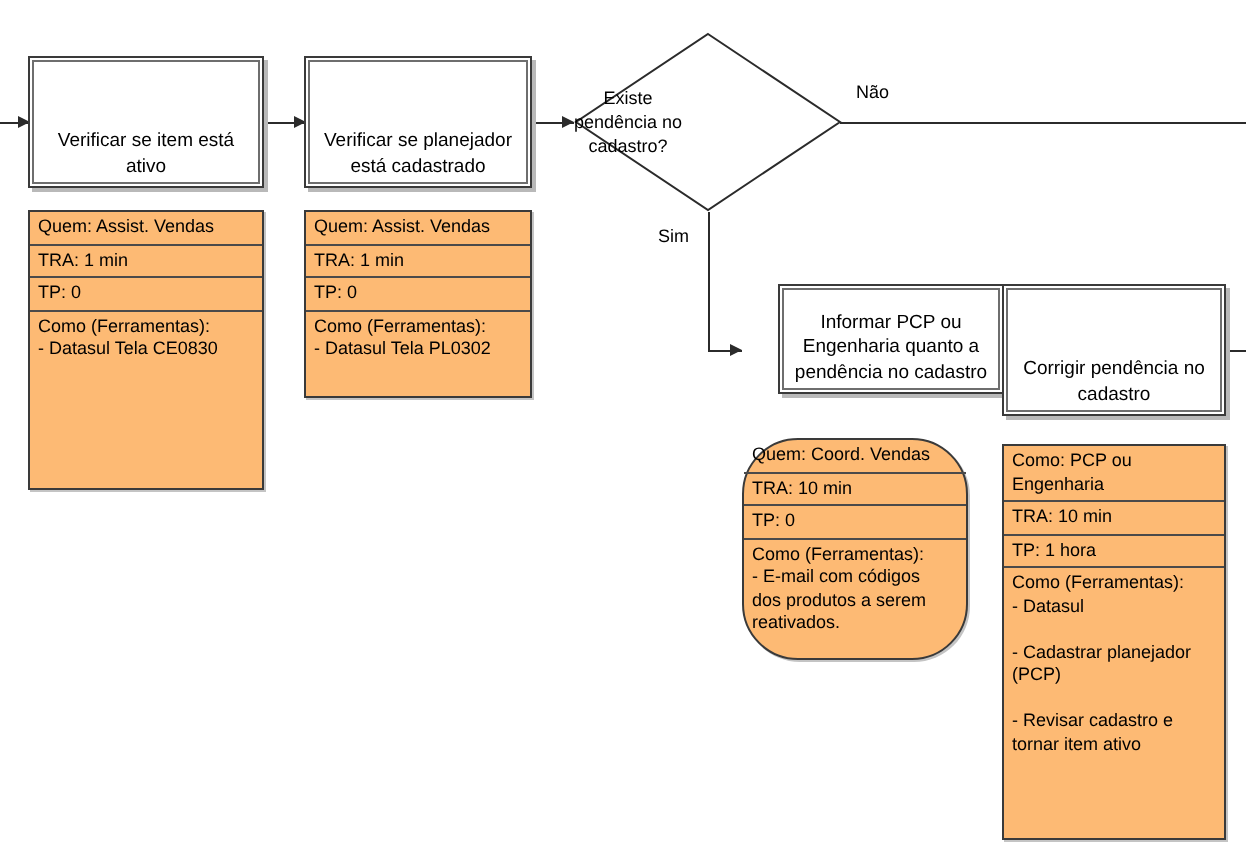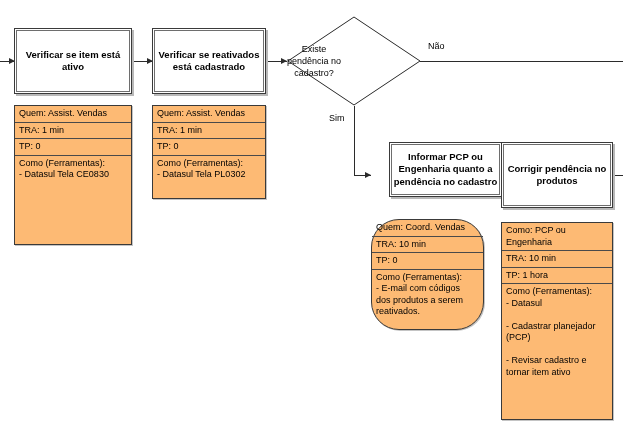--- a/index.html
+++ b/index.html
@@ -18,28 +18,27 @@
 
   
   .process {
     position: absolute;
     box-sizing: border-box;
     background: #ffffff;
     border: 1px solid #3a3a3a;
     box-shadow: 0 0 0 1px #ffffff inset, 0 0 0 2px #6e6e6e inset,
                 2px 2px 0 0 #b9b9b9;
     display: flex;
-    align-items: center;
+    align-items: flex-end;
     justify-content: center;
     text-align: center;
     font-size: 9.5px;
     line-height: 12.5px;
     color: #000000;
     padding: 3px 1px;
-    font-weight: bold;
   }
   .process .ptext {
     display: block;
     white-space: pre-line;
   }
 
   
   .diamond-wrap {
     position: absolute;
   }
@@ -141,21 +140,21 @@
 
   <div class="edge-label" style="left:428px; top:41px;">Não</div>
   <div class="edge-label" style="left:329px; top:113px;text-align:center;">Sim</div>
 
   <div class="process" style="left:14px; top:28px; width:118px; height:66px;">
     <span class="ptext">Verificar se item está
 ativo</span>
   </div>
 
   <div class="process" style="left:152px; top:28px; width:114px; height:66px;">
-    <span class="ptext">Verificar se reativados
+    <span class="ptext">Verificar se planejador
 está cadastrado</span>
   </div>
 
   <div class="diamond-wrap" style="left:287px; top:16px; width:134px; height:90px;">
     <svg width="134" height="90" viewBox="0 0 134 90">
       <polygon points="67,1 133,45 67,89 1,45" fill="#ffffff" stroke="#2b2b2b" stroke-width="1"></polygon>
     </svg>
     <div class="diamond-label">
       <span>Existe
 pendência no
@@ -164,21 +163,21 @@
   </div>
 
   <div class="process" style="left:389px; top:142px; width:113px; height:55px;">
     <span class="ptext">Informar PCP ou
 Engenharia quanto a
 pendência no cadastro</span>
   </div>
 
   <div class="process" style="left:501px; top:142px; width:112px; height:66px;">
     <span class="ptext">Corrigir pendência no
-produtos</span>
+cadastro</span>
   </div>
 
   <div class="detail" style="left:14px; top:105px; width:118px; height:140px;">
     <div class="row">Quem: Assist. Vendas</div>
     <div class="row">TRA: 1 min</div>
     <div class="row">TP: 0</div>
     <div class="row last">Como (Ferramentas):
 - Datasul Tela CE0830</div>
   </div>
 

